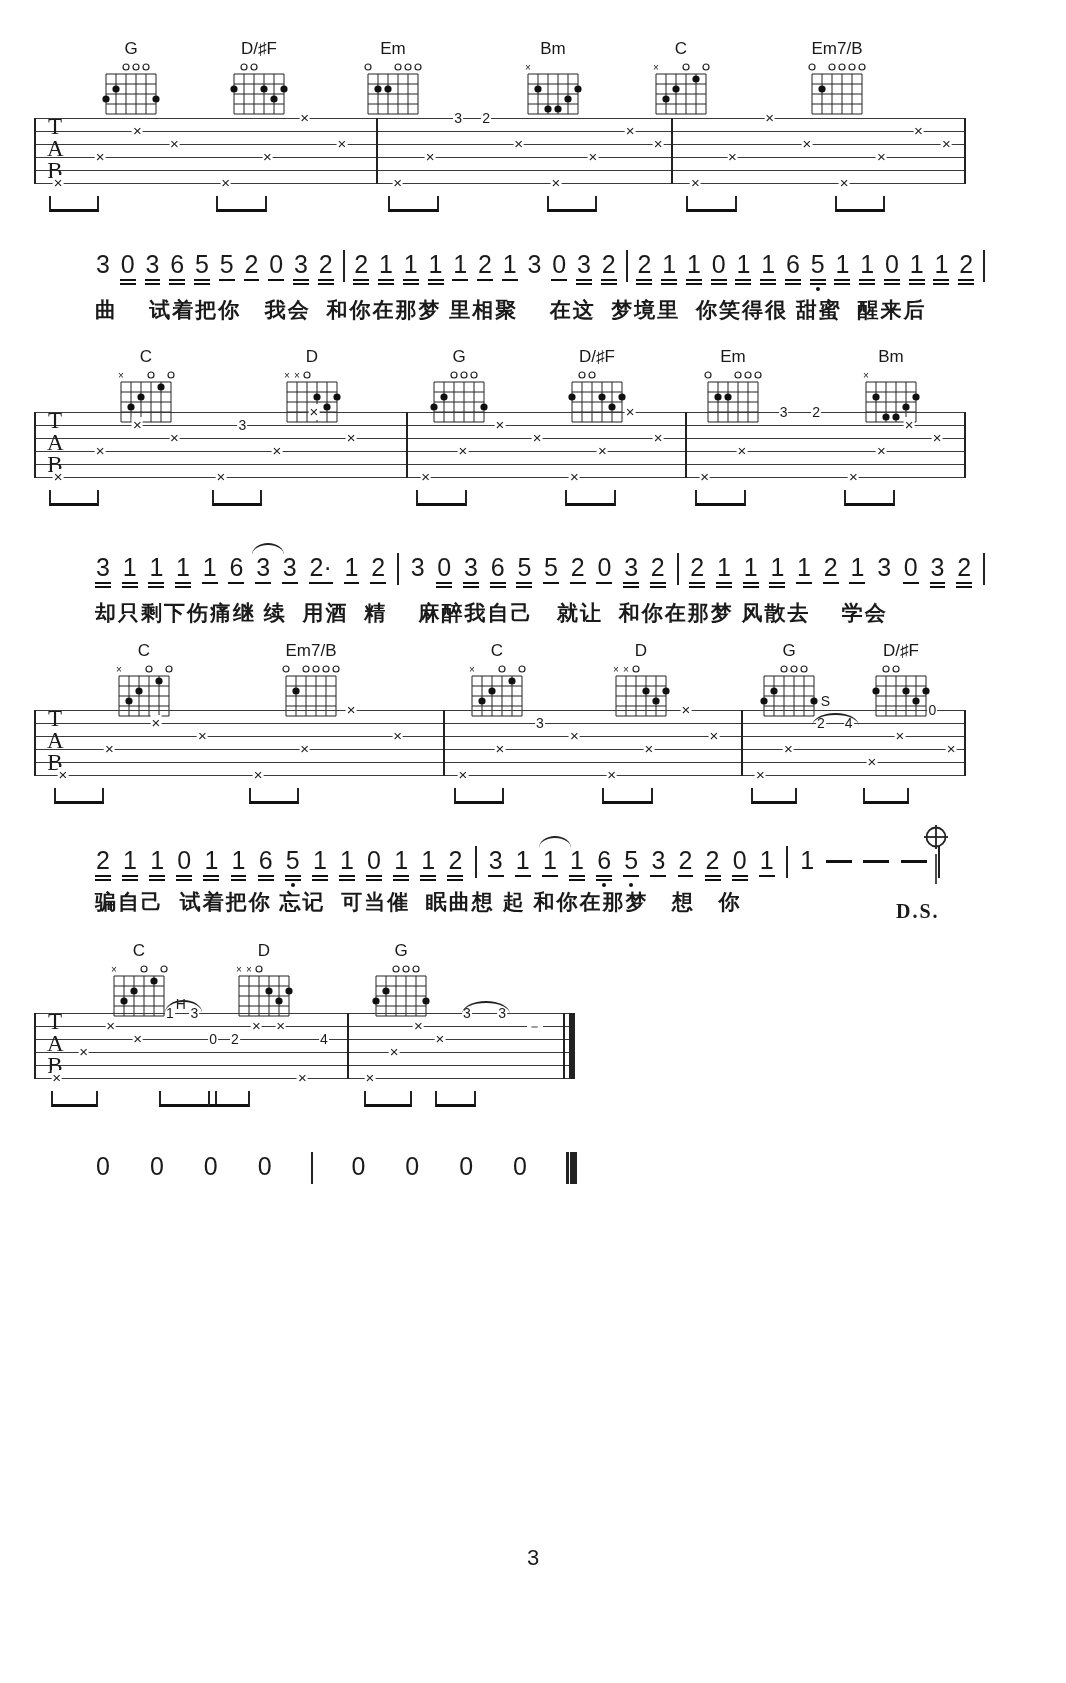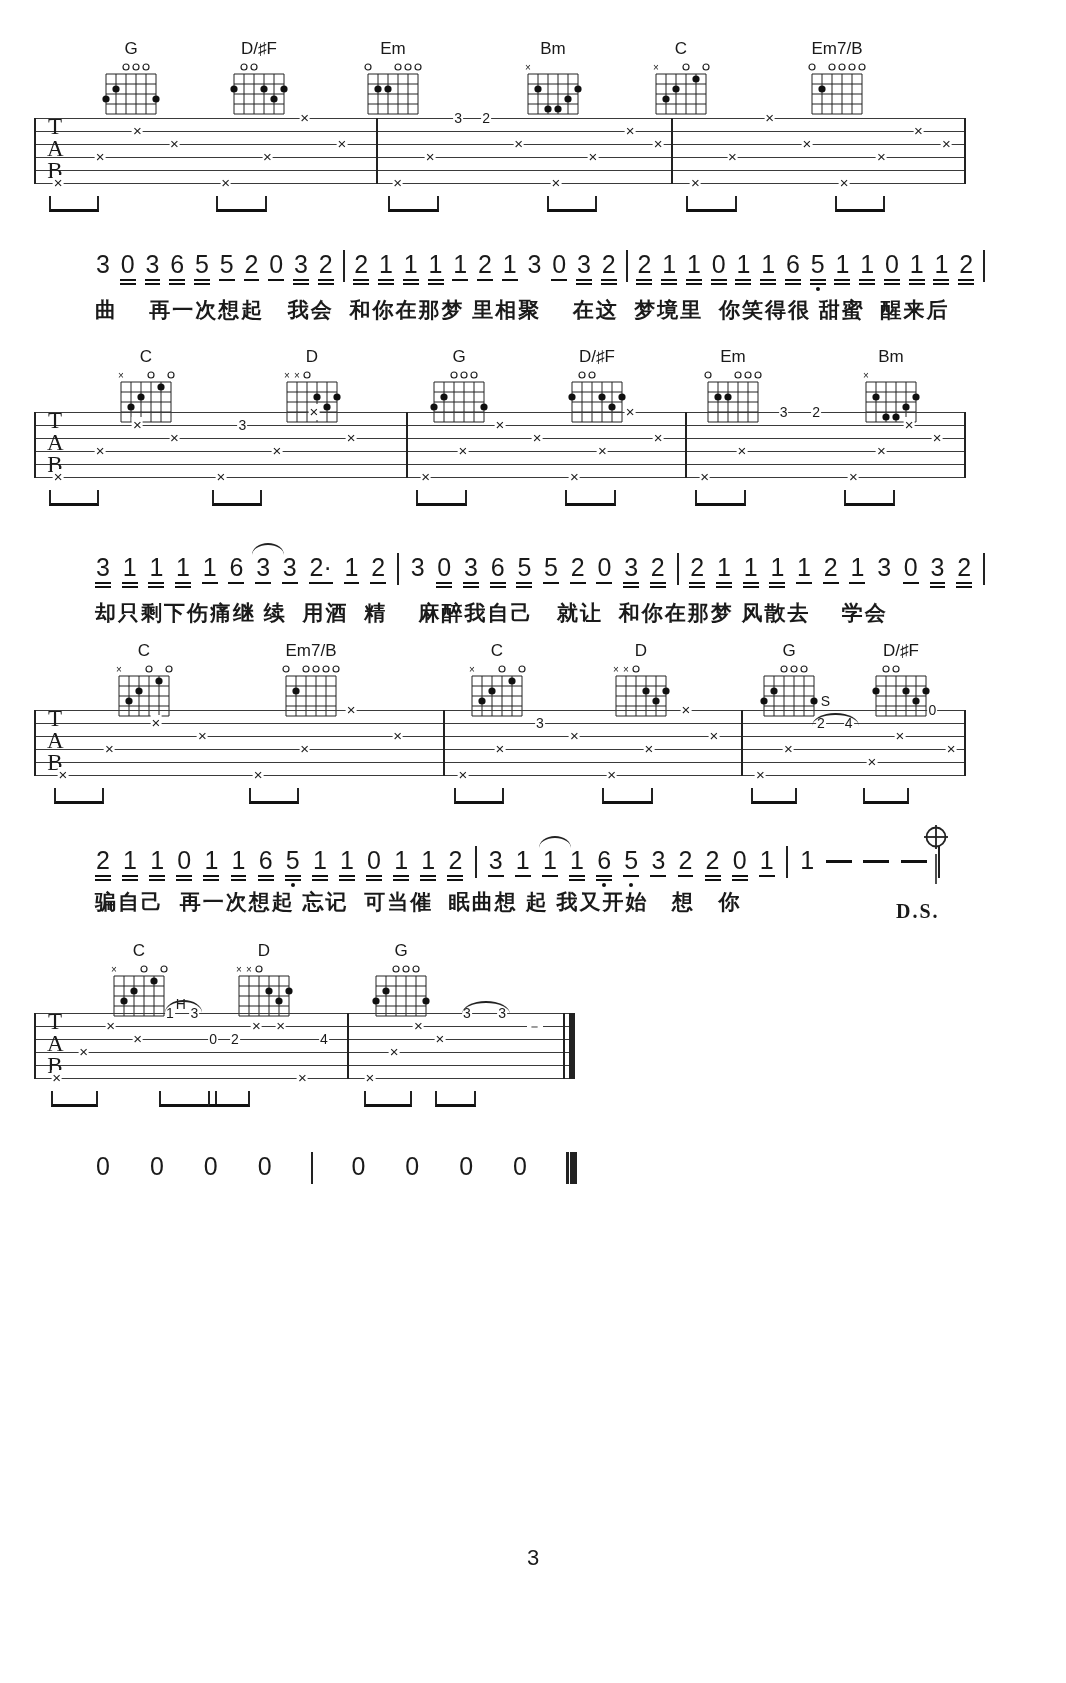--- a/index.html
+++ b/index.html
@@ -236,21 +236,21 @@
       <span class="jtok u2">6</span>
       <span class="jtok u2">5<span class="dotb"></span></span>
       <span class="jtok u2">1</span>
       <span class="jtok u2">1</span>
       <span class="jtok u2">0</span>
       <span class="jtok u2">1</span>
       <span class="jtok u2">1</span>
       <span class="jtok u2">2</span>
       <span class="jbar"></span>
     </div>
-  <div class="lyrics" style="left:95px;top:296px">曲    再一次想起   我会  和你在那梦 里相聚    在这  梦境里  你笑得很 甜蜜  醒来后</div>
+  <div class="lyrics" style="left:95px;top:296px">曲    试着把你   我会  和你在那梦 里相聚    在这  梦境里  你笑得很 甜蜜  醒来后</div>
 
   <div class="chord-row" style="top: 348px;">
       <div class="chord" style="left: 115px;"><div class="cname">C</div><svg width="62" height="60">
           <line x1="6" y1="16" x2="56" y2="16" stroke="#222" stroke-width="1"></line>
           <line x1="6" y1="26" x2="56" y2="26" stroke="#222" stroke-width="1"></line>
           <line x1="6" y1="36" x2="56" y2="36" stroke="#222" stroke-width="1"></line>
           <line x1="6" y1="46" x2="56" y2="46" stroke="#222" stroke-width="1"></line>
           <line x1="6" y1="56" x2="56" y2="56" stroke="#222" stroke-width="1"></line>
           <line x1="6" y1="16" x2="6" y2="56" stroke="#222" stroke-width="1"></line>
           <line x1="16" y1="16" x2="16" y2="56" stroke="#222" stroke-width="1"></line>
@@ -636,21 +636,21 @@
       <span class="jtok u2">2</span>
       <span class="jtok u2">0</span>
       <span class="jtok u1">1</span>
       <span class="jbar"></span>
       <span class="jtok u0">1</span>
       <span class="jdash"></span>
       <span class="jdash"></span>
       <span class="jdash"></span>
       <span class="jbar"></span>
     </div>
-  <div class="lyrics" style="left:95px;top:888px">骗自己  再一次想起 忘记  可当催  眠曲想 起 我又开始   想   你</div>
+  <div class="lyrics" style="left:95px;top:888px">骗自己  试着把你 忘记  可当催  眠曲想 起 和你在那梦   想   你</div>
 
   <svg class="coda" style="left:922px;top:824px" width="28" height="64" viewBox="0 0 28 64">
     <circle cx="14" cy="13" r="9.5" fill="none" stroke="#222" stroke-width="1.8"></circle>
     <line x1="14" y1="1" x2="14" y2="25" stroke="#222" stroke-width="1.8"></line>
     <line x1="2" y1="13" x2="26" y2="13" stroke="#222" stroke-width="1.8"></line>
     <line x1="14" y1="30" x2="14" y2="60" stroke="#222" stroke-width="1.6"></line>
   </svg>
   <div class="ds" style="left:896px;top:900px">D.S.</div>
 
   <div class="chord-row" style="top: 942px;">

